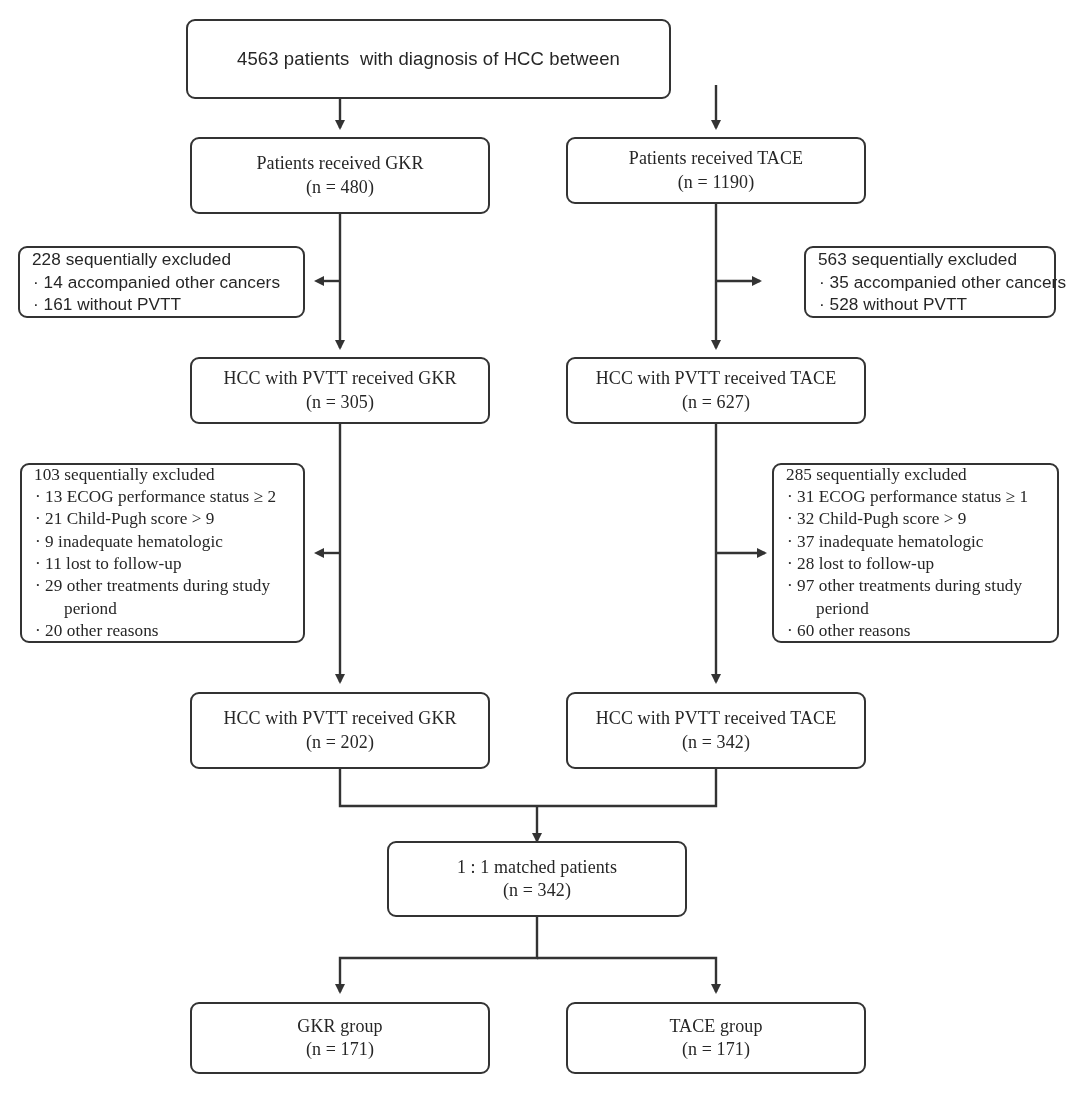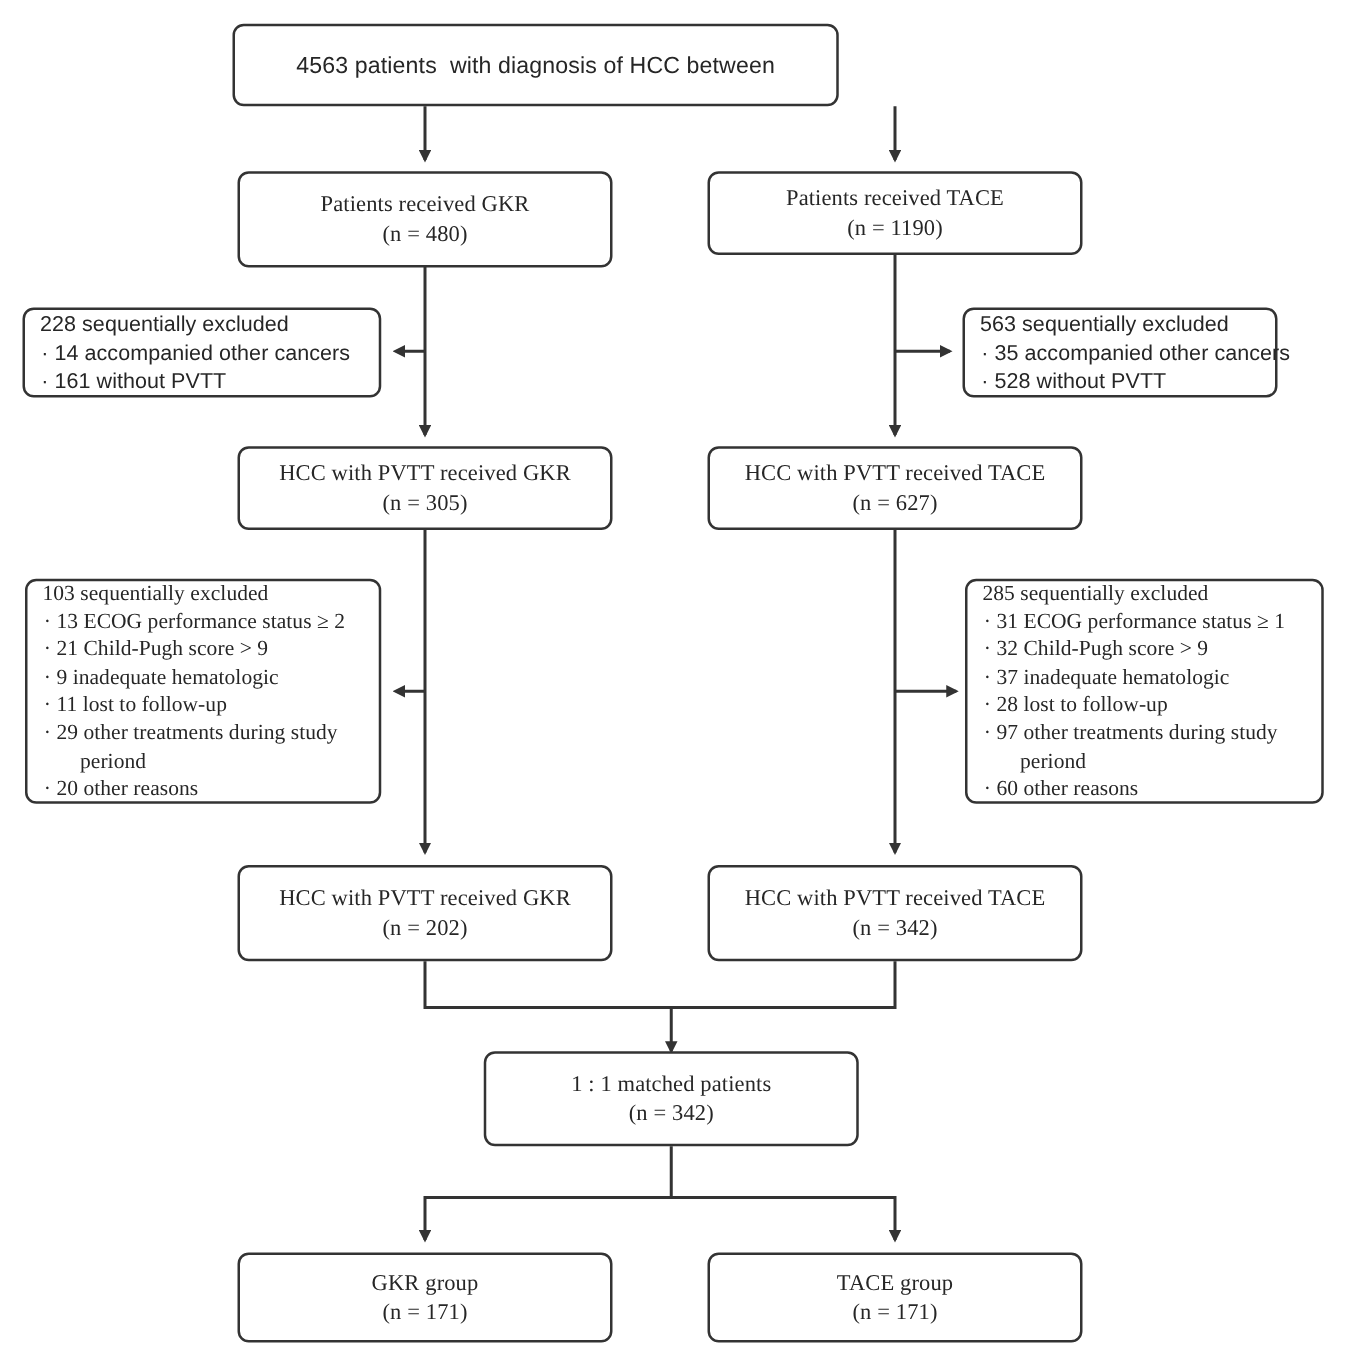--- a/index.html
+++ b/index.html
@@ -109,41 +109,41 @@
       <path d="M716,553 L765,553" marker-end="url(#arrow-right)"></path>
 
       <path d="M340,769 L340,806 L716,806 L716,769"></path>
       <path d="M537,806 L537,841" marker-end="url(#arrow-down)"></path>
 
       <path d="M537,917 L537,958 L340,958 L340,992" marker-end="url(#arrow-down)"></path>
       <path d="M537,958 L716,958 L716,992" marker-end="url(#arrow-down)"></path>
     </g>
   </svg>
 
-  <div class="node node-center" style="left:186px; top:19px; width:485px; height:66px;">
+  <div class="node node-center" style="left:186px; top:19px; width:485px; height:80px;">
     <span class="line ttl sans">4563 patients  with diagnosis of HCC between</span>
   </div>
 
   <div class="node node-center" style="left:190px; top:137px; width:300px; height:77px;">
     <span class="line box-text serif">Patients received GKR</span>
     <span class="line box-text serif">(n = 480)</span>
   </div>
 
   <div class="node node-center" style="left:566px; top:137px; width:300px; height:67px;">
     <span class="line box-text serif">Patients received TACE</span>
     <span class="line box-text serif">(n = 1190)</span>
   </div>
 
   <div class="node node-left" style="left:18px; top:246px; width:287px; height:72px;">
     <span class="line excl-text sans">228 sequentially excluded</span>
     <span class="line excl-text sans sub">· 14 accompanied other cancers</span>
     <span class="line excl-text sans sub">· 161 without PVTT</span>
   </div>
 
-  <div class="node node-left" style="left:770px; top:246px; width:252px; height:72px;">
+  <div class="node node-left" style="left:804px; top:246px; width:252px; height:72px;">
     <span class="line excl-text sans">563 sequentially excluded</span>
     <span class="line excl-text sans sub">· 35 accompanied other cancers</span>
     <span class="line excl-text sans sub">· 528 without PVTT</span>
   </div>
 
   <div class="node node-center" style="left:190px; top:357px; width:300px; height:67px;">
     <span class="line box-text serif">HCC with PVTT received GKR</span>
     <span class="line box-text serif">(n = 305)</span>
   </div>
 

